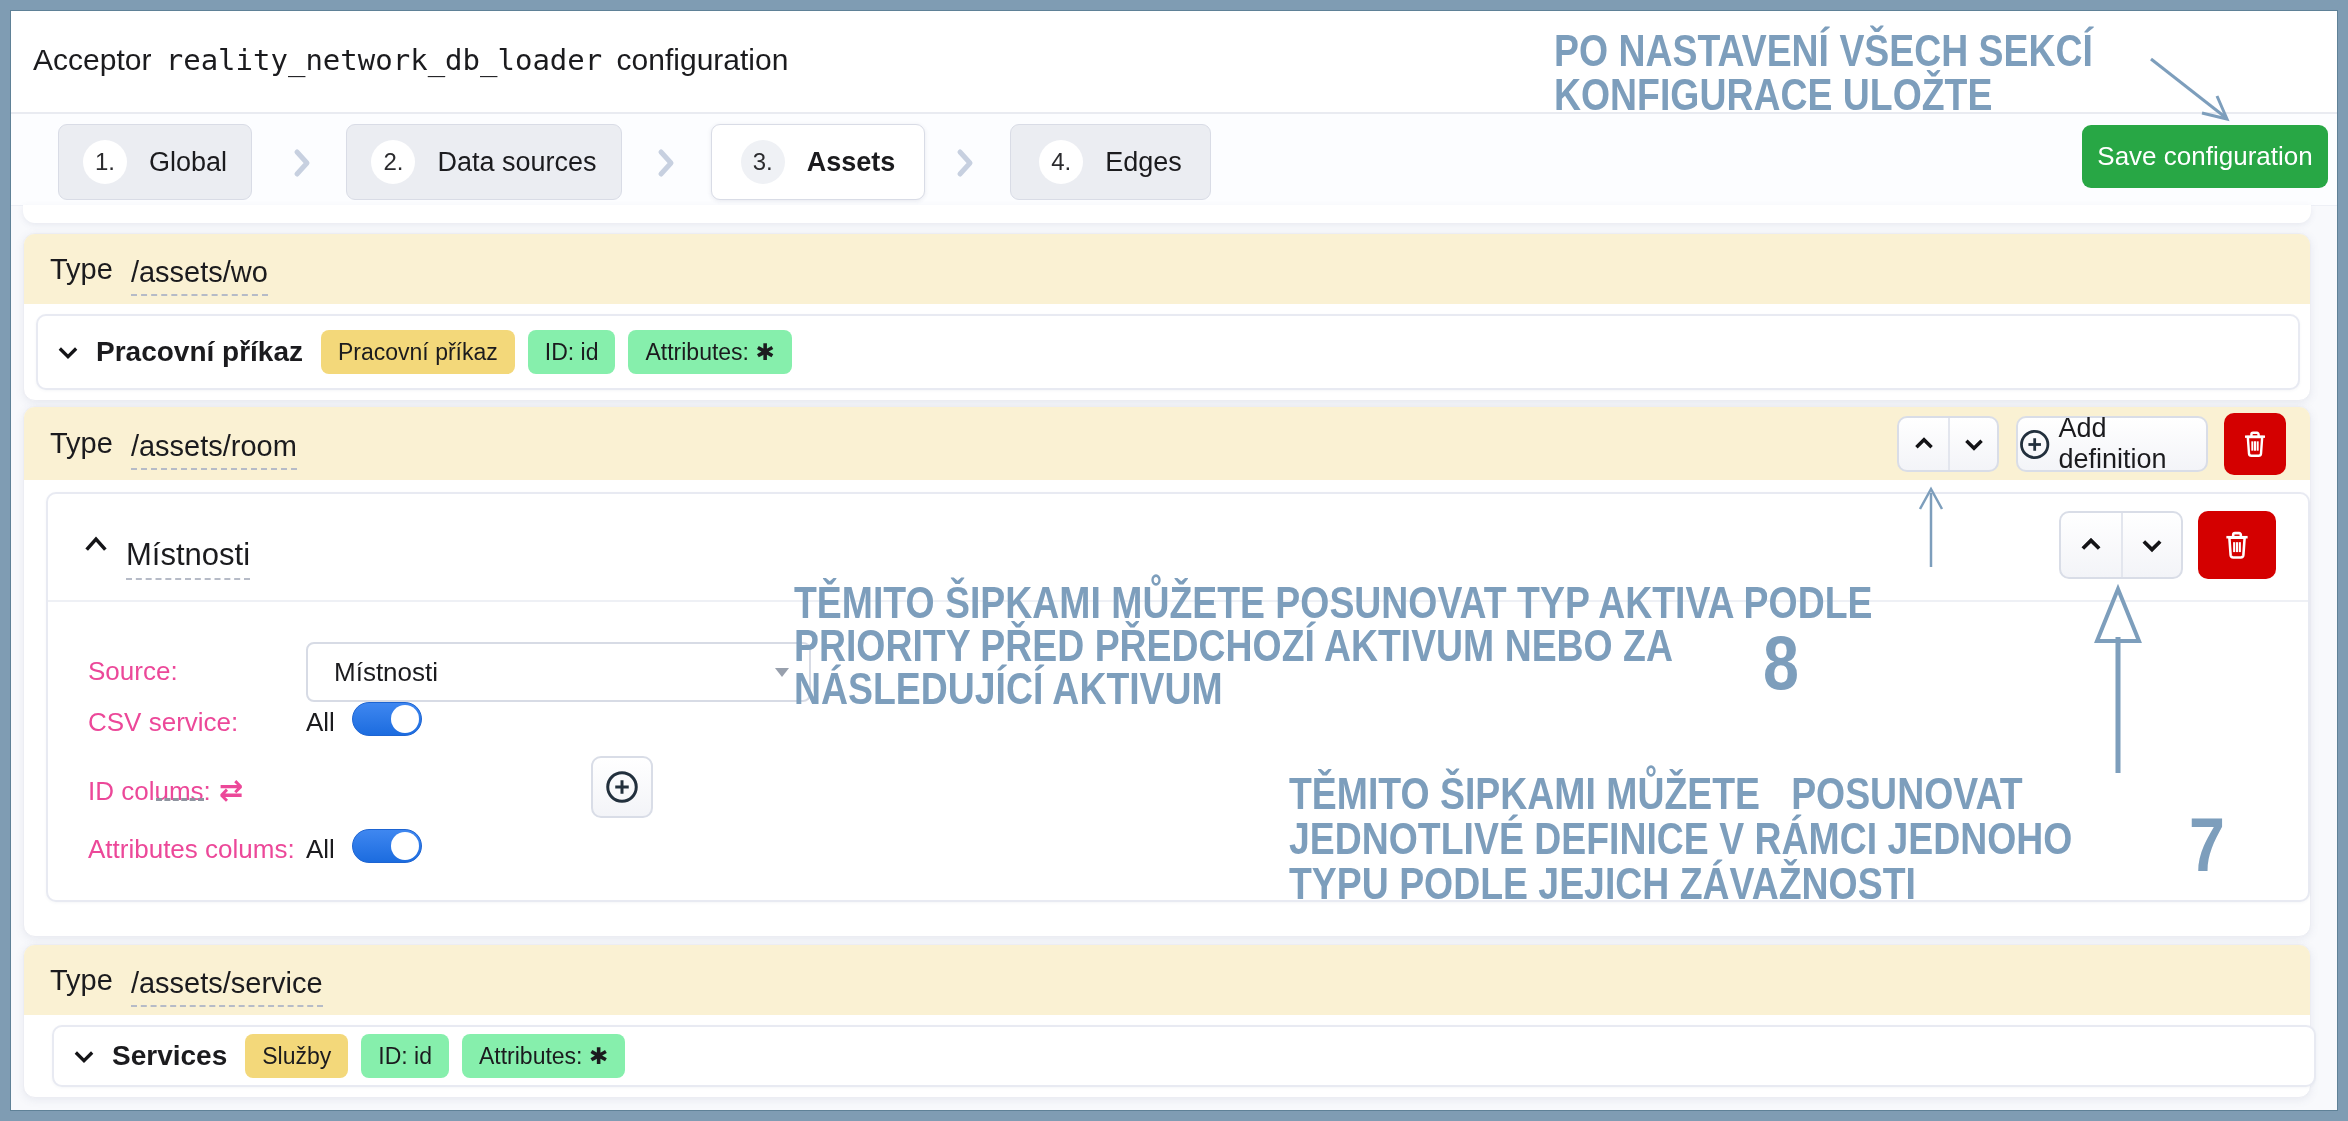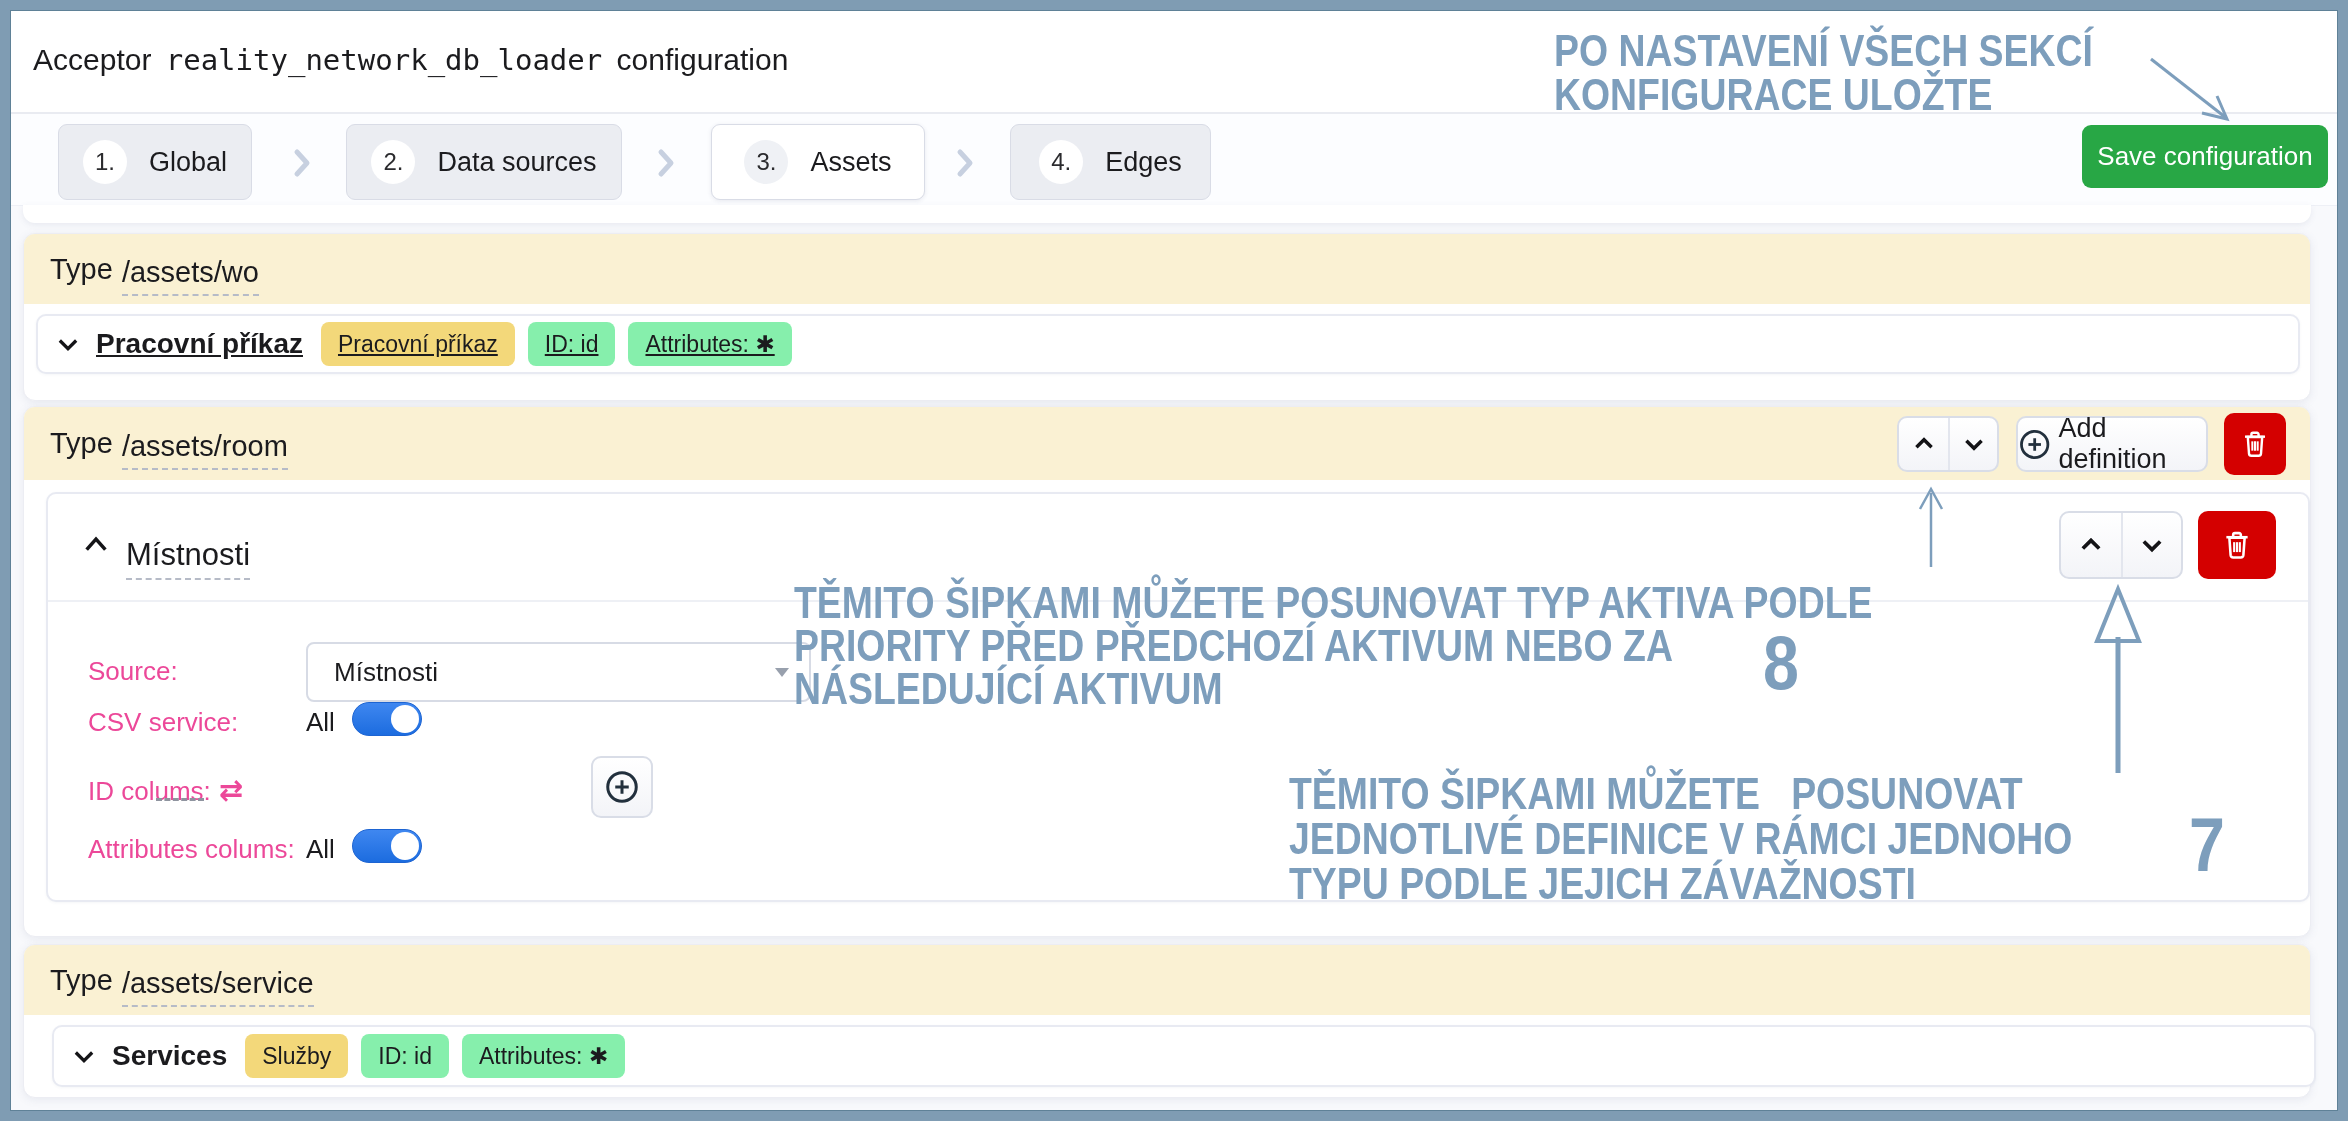--- a/index.html
+++ b/index.html
@@ -11,31 +11,31 @@
   .header{position:absolute;left:0;top:0;width:100%;height:103px;background:#fff;border-bottom:2px solid #e9ebf1;}
   .title{position:absolute;left:22px;top:32px;font-size:30px;white-space:nowrap;}
   .title .code{font-family:"DejaVu Sans Mono",monospace;font-size:29px;margin:0 6px;}
 
   
   .wizstrip{position:absolute;left:0;top:103px;width:100%;height:92px;background:#fcfdff;border-bottom:1px solid #eef0f6;}
   .wtab{position:absolute;top:113px;height:76px;display:flex;align-items:center;justify-content:center;gap:22px;
         background:#ebedf2;border:1px solid #d9dce6;border-radius:9px;font-size:27px;cursor:pointer;}
   .wtab .num{width:44px;height:44px;border-radius:50%;background:#fff;display:flex;align-items:center;justify-content:center;font-size:24px;color:#2b2b2e;}
   .wtab.active{background:#fff;box-shadow:0 1px 4px rgba(70,80,120,.12);}
-  .wtab.active .lbl{font-weight:normal;}
+  .wtab.active .lbl{font-weight:bold;}
   .wtab.active .num{background:#eff1f5;}
   .wsep{position:absolute;top:137px;}
   .savebtn{position:absolute;left:2071px;top:114px;width:246px;height:63px;background:#28a745;border:none;border-radius:9px;
            color:#fff;font-size:26px;font-family:"Liberation Sans",sans-serif;display:flex;align-items:center;justify-content:center;cursor:pointer;}
 
   
   .cutcard{position:absolute;left:12px;top:194px;width:2288px;height:18px;background:#fff;border-radius:0 0 12px 12px;box-shadow:0 2px 6px rgba(90,100,140,.10);}
   .section{position:absolute;left:12px;width:2288px;background:#fff;border:1px solid #ecedf3;border-radius:12px;box-shadow:0 2px 8px rgba(90,100,140,.10);}
   .band{position:absolute;left:0;top:0;width:100%;background:#faf1d3;border-radius:11px 11px 0 0;display:flex;align-items:center;padding-left:26px;font-size:29px;}
-  .band .tword{margin-right:9px;}
+  .band .tword{margin-right:18px;}
   .dashed{border-bottom:2px dashed #b6bbc7;padding-bottom:5px;margin-top:13px;}
   .defrow{position:absolute;background:#fff;border:2px solid #e8eaf2;border-radius:10px;display:flex;align-items:center;padding-left:12px;box-shadow:0 1px 3px rgba(60,70,120,.05);}
   .defrow .chev{margin:0 14px 0 4px;display:flex;cursor:pointer;}
   .deftitle{font-weight:bold;font-size:28px;margin-right:18px;white-space:nowrap;}
   .badge{display:inline-flex;align-items:center;height:44px;border-radius:8px;padding:0 17px;font-size:23px;margin-right:13px;white-space:nowrap;}
   .badge.yellow{background:#f3d87a;}
   .badge.green{background:#86efac;}
 
   
   .updown{position:absolute;display:flex;border:2px solid #d9dde7;border-radius:10px;overflow:hidden;background:linear-gradient(#ffffff,#f3f4f8);}
@@ -110,21 +110,21 @@
 
   <button class="savebtn">Save configuration</button>
 
   <div class="cutcard"></div>
 
   <div class="section" style="top:222px;height:168px;">
     <div class="band" style="height:70px;">
       <span class="tword">Type</span>
       <span class="dashed">/assets/wo</span>
     </div>
-    <div class="defrow" style="left:12px;top:80px;width:2264px;height:60px;text-decoration:underline;">
+    <div class="defrow" style="left:12px;top:80px;width:2264px;height:76px;">
       <span class="chev">
         <svg width="28" height="28" viewBox="0 0 24 24">
               <polyline points="5,9 12,16 19,9" fill="none" stroke="#141417" stroke-width="2.8"></polyline>
             </svg>
       </span>
       <span class="deftitle">Pracovní příkaz</span>
       <span class="badge yellow">Pracovní příkaz</span>
       <span class="badge green">ID: id</span>
       <span class="badge green">Attributes: ✱</span>
     </div>

